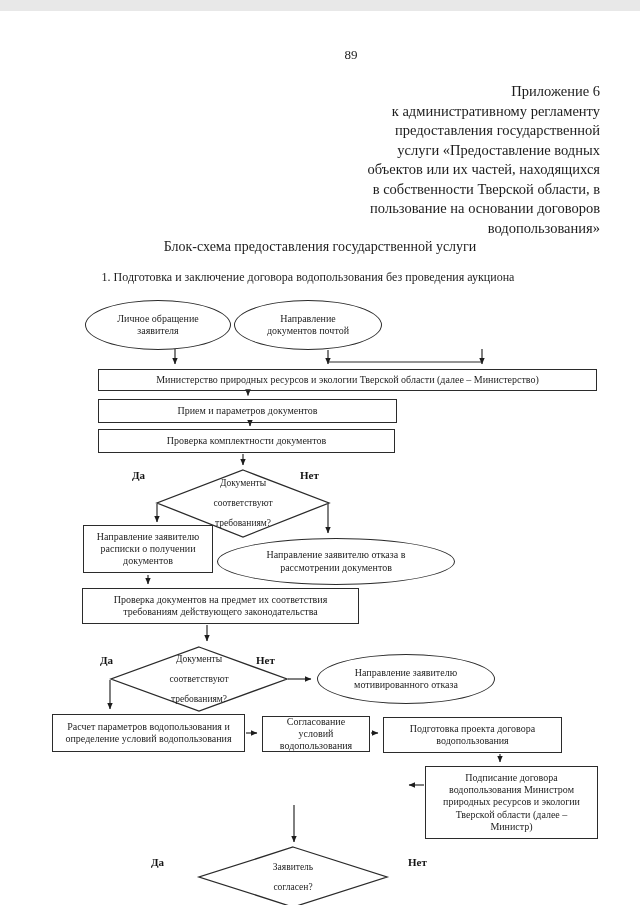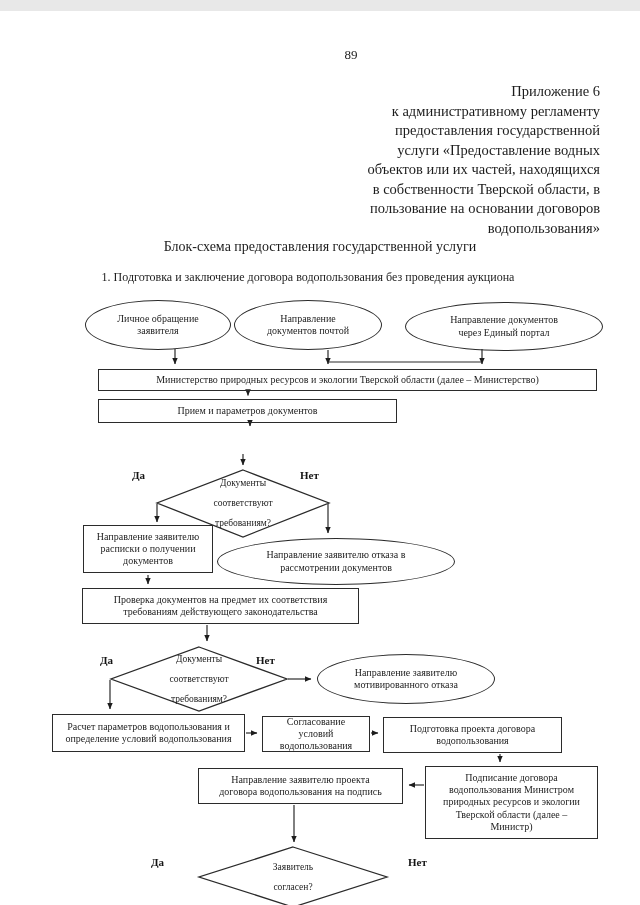--- a/index.html
+++ b/index.html
@@ -78,38 +78,35 @@
       <path d="M424,774 L409,774" marker-end="url(#ah)"></path>
       <path d="M294,794 L294,831" marker-end="url(#ah)"></path>
       <polygon points="293,836 387,866 293,896 199,866" stroke-width="1.3"></polygon>
     </g>
   </svg>
 
   <div class="node ellipse" style="left:85px;top:289px;width:146px;height:50px;padding:1px 14px;">Личное обращение
 заявителя</div>
   <div class="node ellipse" style="left:234px;top:289px;width:148px;height:50px;">Направление
 документов почтой</div>
-  <div class="node ellipse" style="left:405px;top:291px;width:198px;height:49px;">Направление документов
-через Единый портал</div>
 
   <div class="node rect" style="left:98px;top:358px;width:499px;height:22px;">Министерство природных ресурсов и экологии Тверской области (далее – Министерство)</div>
   <div class="node rect" style="left:98px;top:388px;width:299px;height:24px;">Прием и параметров документов</div>
+  <div class="node rect" style="left:98px;top:418px;width:297px;height:24px;">Проверка комплектности документов</div>
   <div class="node rect" style="left:83px;top:514px;width:130px;height:48px;">Направление заявителю
 расписки о получении
 документов</div>
   <div class="node rect" style="left:52px;top:703px;width:193px;height:38px;">Расчет параметров водопользования и
 определение условий водопользования</div>
   <div class="node rect" style="left:82px;top:577px;width:277px;height:36px;">Проверка документов на предмет их соответствия
 требованиям действующего законодательства</div>
   <div class="node rect" style="left:262px;top:705px;width:108px;height:36px;">Согласование условий
 водопользования</div>
   <div class="node rect" style="left:383px;top:706px;width:179px;height:36px;">Подготовка проекта договора
 водопользования</div>
-  <div class="node rect" style="left:198px;top:757px;width:205px;height:36px;">Направление заявителю проекта
-договора водопользования на подпись</div>
   <div class="node rect" style="left:425px;top:755px;width:173px;height:73px;">Подписание договора
 водопользования Министром
 природных ресурсов и экологии
 Тверской области (далее –
 Министр)</div>
 
   <div class="node ellipse" style="left:217px;top:527px;width:238px;height:47px;">Направление заявителю отказа в
 рассмотрении документов</div>
   <div class="node ellipse" style="left:317px;top:643px;width:178px;height:50px;">Направление заявителю
 мотивированного отказа</div>

